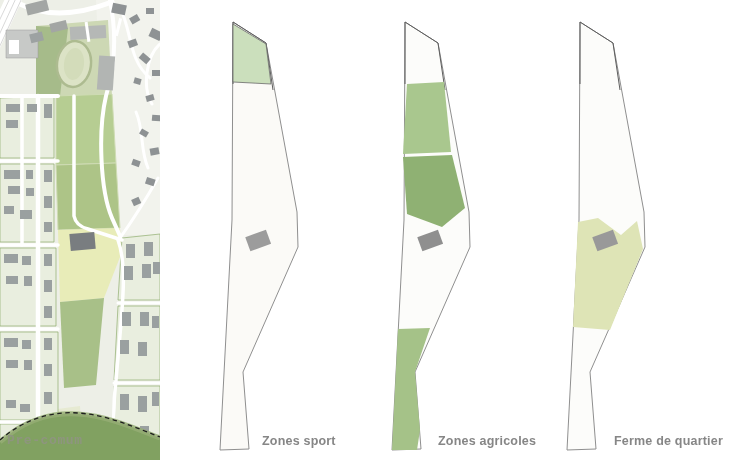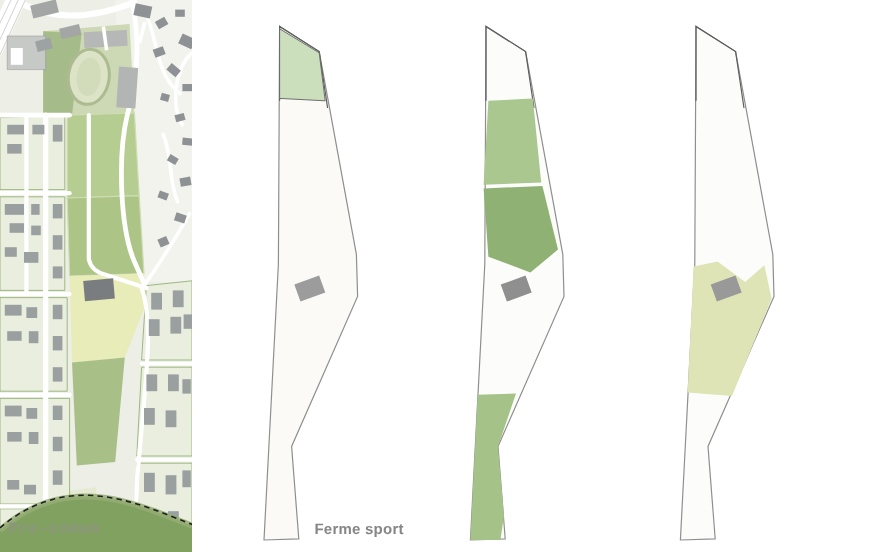--- a/index.html
+++ b/index.html
@@ -179,15 +179,17 @@
     <rect x="52" y="233" width="22" height="15" transform="rotate(-20 63 240)" fill="#8f8f8f"></rect>
   </svg>
 
   <svg class="diagram d3" viewBox="0 0 150 460">
     <path d="M38,22 L71,43 L102,212 L103,247 L48,372 L54,449 L25,450 L37,220 Z" fill="#fcfcfa" stroke="#8f8f8f" stroke-width="1"></path>
     <path d="M38,84 L38,22 L71,43 L78,90" fill="none" stroke="#5e5e5e" stroke-width="1"></path>
     <polygon points="36,222 56,218 79,235 95,221 101,249 68,330 31,327" fill="#dee4b6"></polygon>
     <rect x="52" y="233" width="22" height="15" transform="rotate(-20 63 240)" fill="#999999"></rect>
   </svg>
 
-  <div class="zone-label l1">Ferme sport</div>
+  <div class="zone-label l1">Zones sport</div>
+  <div class="zone-label l2">Zones agricoles</div>
+  <div class="zone-label l3">Ferme de quartier</div>
 
 </div>
 
 </body></html>

